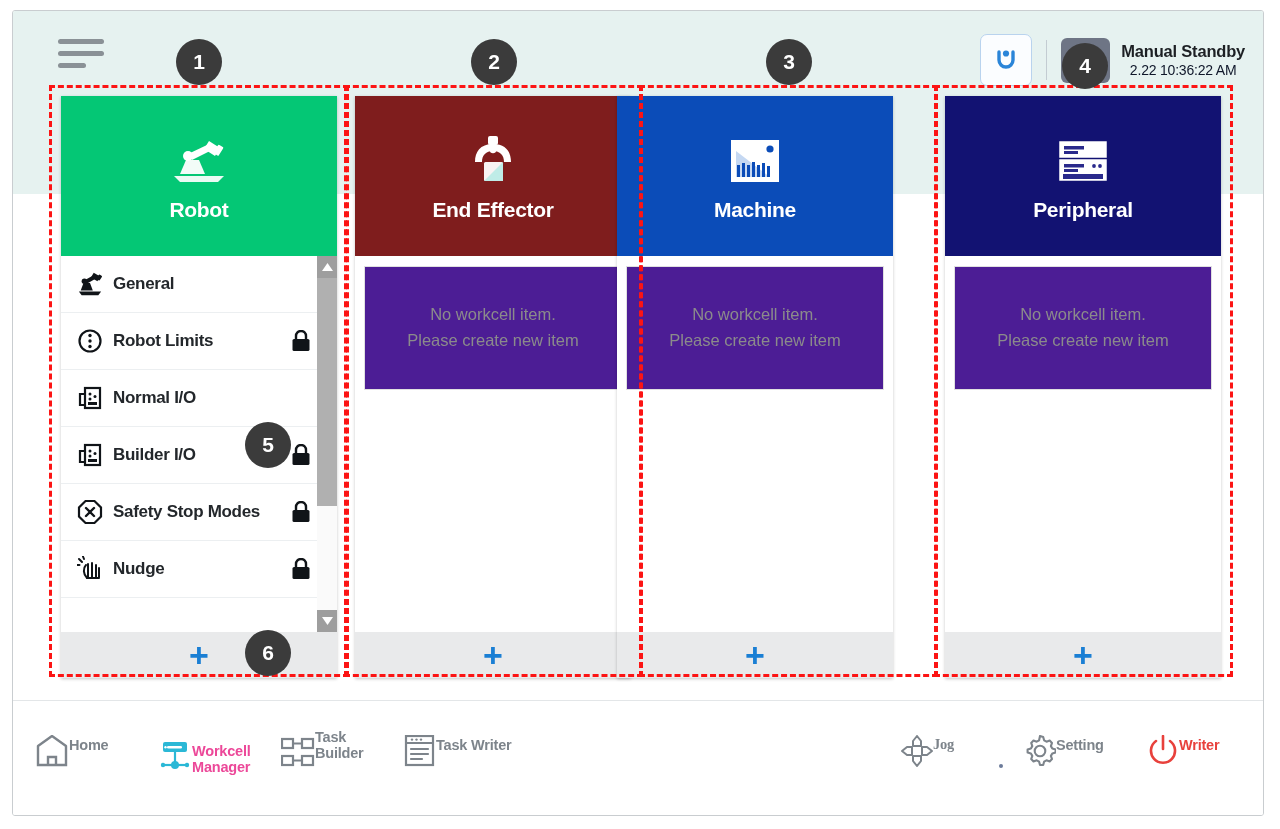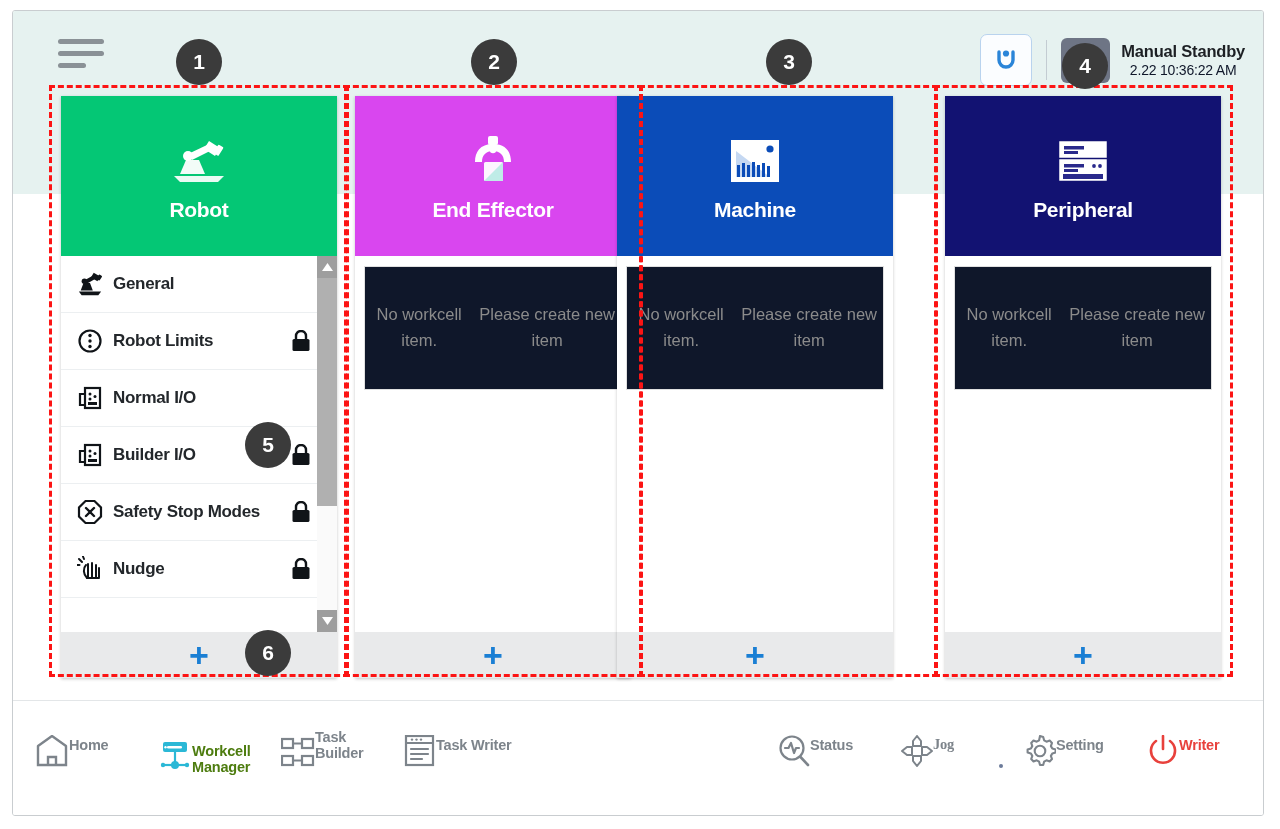--- a/index.html
+++ b/index.html
@@ -73,22 +73,22 @@
   .col-head .ttl{font-size:21px;font-weight:bold;letter-spacing:-.3px;}
 
   .col-body{flex:1 1 auto;position:relative;overflow:hidden;background:#fff;}
   .col-foot{
     flex:0 0 46px;background:#e9eaeb;display:flex;align-items:center;justify-content:center;cursor:pointer;
   }
   .plus{font-size:34px;line-height:28px;color:#1a7fd4;font-weight:bold;}
 
   
   .empty{
-    margin:10px 9px 0 9px;height:122px;background:#0f172a;border:1px solid #e0e0e0;
-    display:flex;flex-direction:row;align-items:center;justify-content:center;
+    margin:10px 9px 0 9px;height:122px;background:#4c1d95;border:1px solid #e0e0e0;
+    display:flex;flex-direction:column;align-items:center;justify-content:center;
     color:#8b8b8b;font-size:16.5px;line-height:1.55;text-align:center;
   }
 
   
   .list{position:absolute;left:0;top:0;right:20px;bottom:0;}
   .litem{
     height:57px;display:flex;align-items:center;padding:0 4px 0 12px;
     border-bottom:1px solid #eceff1;box-sizing:border-box;cursor:pointer;background:#fff;
   }
   .litem .li-ico{width:34px;flex:0 0 34px;display:flex;align-items:center;justify-content:center;}
@@ -106,21 +106,21 @@
   .botnav{
     position:absolute;left:0;bottom:0;width:100%;height:114px;
     background:#ffffff;border-top:1px solid #e3e6e8;
   }
   .nav-item{
     position:absolute;top:14px;width:116px;
     display:flex;flex-direction:row;align-items:center;cursor:pointer;
   }
   .nav-item .nico{height:52px;display:flex;align-items:flex-end;justify-content:center;}
   .nav-item .nlbl{margin-top:7px;font-size:14.5px;font-weight:bold;color:#7d848b;letter-spacing:-.2px;}
-  .nav-item.active .nlbl{color:#4d7c0f;margin-top:28px;}
+  .nav-item.active .nlbl{color:#ec4899;margin-top:28px;}
   .nav-item.power .nlbl{color:#e8413c;}
 
   
   .ann{position:absolute;border:3px dashed #fc1414;box-sizing:border-box;pointer-events:none;}
   .badge{
     position:absolute;width:46px;height:46px;border-radius:50%;
     background:#3b3b3b;color:#fff;font-size:21px;font-weight:bold;
     display:flex;align-items:center;justify-content:center;
     pointer-events:none;
   }
@@ -306,21 +306,21 @@
               </svg>
           </div>
         </div>
       </div>
       <div class="col-foot">
         <span class="plus">+</span>
       </div>
     </div>
 
     <div class="col c2">
-      <div class="col-head" id="head2" style="background: #d946ef; justify-content: center;">
+      <div class="col-head" id="head2" style="background: #7f1d1d; justify-content: center;">
         <div class="glyph">
           <svg width="46" height="52" viewBox="0 0 46 52">
             <g fill="#ffffff">
               <rect x="18" y="1" width="10" height="9" rx="2"></rect>
               <path d="M23 9 C10 9 5 17 5 27 l7 0 C12 20 16 16 23 16 C30 16 34 20 34 27 l7 0 C41 17 36 9 23 9 z"></path>
               <circle cx="23" cy="15" r="3.2"></circle>
               <rect x="14" y="27" width="19" height="19" rx="1.5" opacity=".95"></rect>
             </g>
             <path d="M14 46 L33 27 L33 46 z" fill="#bfece7"></path>
           </svg>
@@ -443,30 +443,20 @@
             <rect x="2" y="1" width="27" height="29" fill="none" stroke="#7d848b" stroke-width="2.2"></rect>
             <path d="M2 8 L29 8" stroke="#7d848b" stroke-width="2"></path>
             <circle cx="8" cy="4.6" r="1.2" fill="#7d848b"></circle>
             <circle cx="12.5" cy="4.6" r="1.2" fill="#7d848b"></circle>
             <circle cx="17" cy="4.6" r="1.2" fill="#7d848b"></circle>
             <path d="M7 14 L24 14 M7 19 L24 19 M7 24 L18 24" stroke="#7d848b" stroke-width="2.2" stroke-linecap="round"></path>
           </svg>
         </span>
         <span class="nlbl">Task Writer</span>
       </div>
-      <div class="nav-item" style="left: 765px;">
-        <span class="nico">
-          <svg width="32" height="32" viewBox="0 0 32 32">
-            <circle cx="14" cy="13" r="11.5" fill="none" stroke="#7d848b" stroke-width="2.2"></circle>
-            <path d="M7 13 L10.5 13 L13 8 L16 18 L18 13 L21 13" fill="none" stroke="#7d848b" stroke-width="2.2" stroke-linecap="round" stroke-linejoin="round"></path>
-            <path d="M22.5 22 L30 30" stroke="#7d848b" stroke-width="2.6" stroke-linecap="round"></path>
-          </svg>
-        </span>
-        <span class="nlbl">Status</span>
-      </div>
       <div class="nav-item" style="left: 888px; font-family: Liberation Serif, serif;">
         <span class="nico">
           <svg width="32" height="32" viewBox="0 0 32 32">
             <g fill="none" stroke="#7d848b" stroke-width="2" stroke-linejoin="round">
               <path d="M16 1 L20 6 L20 11 L12 11 L12 6z"></path>
               <path d="M16 31 L20 26 L20 21 L12 21 L12 26z"></path>
               <path d="M1 16 L6 12 L11 12 L11 20 L6 20z"></path>
               <path d="M31 16 L26 12 L21 12 L21 20 L26 20z"></path>
             </g>
           </svg>

